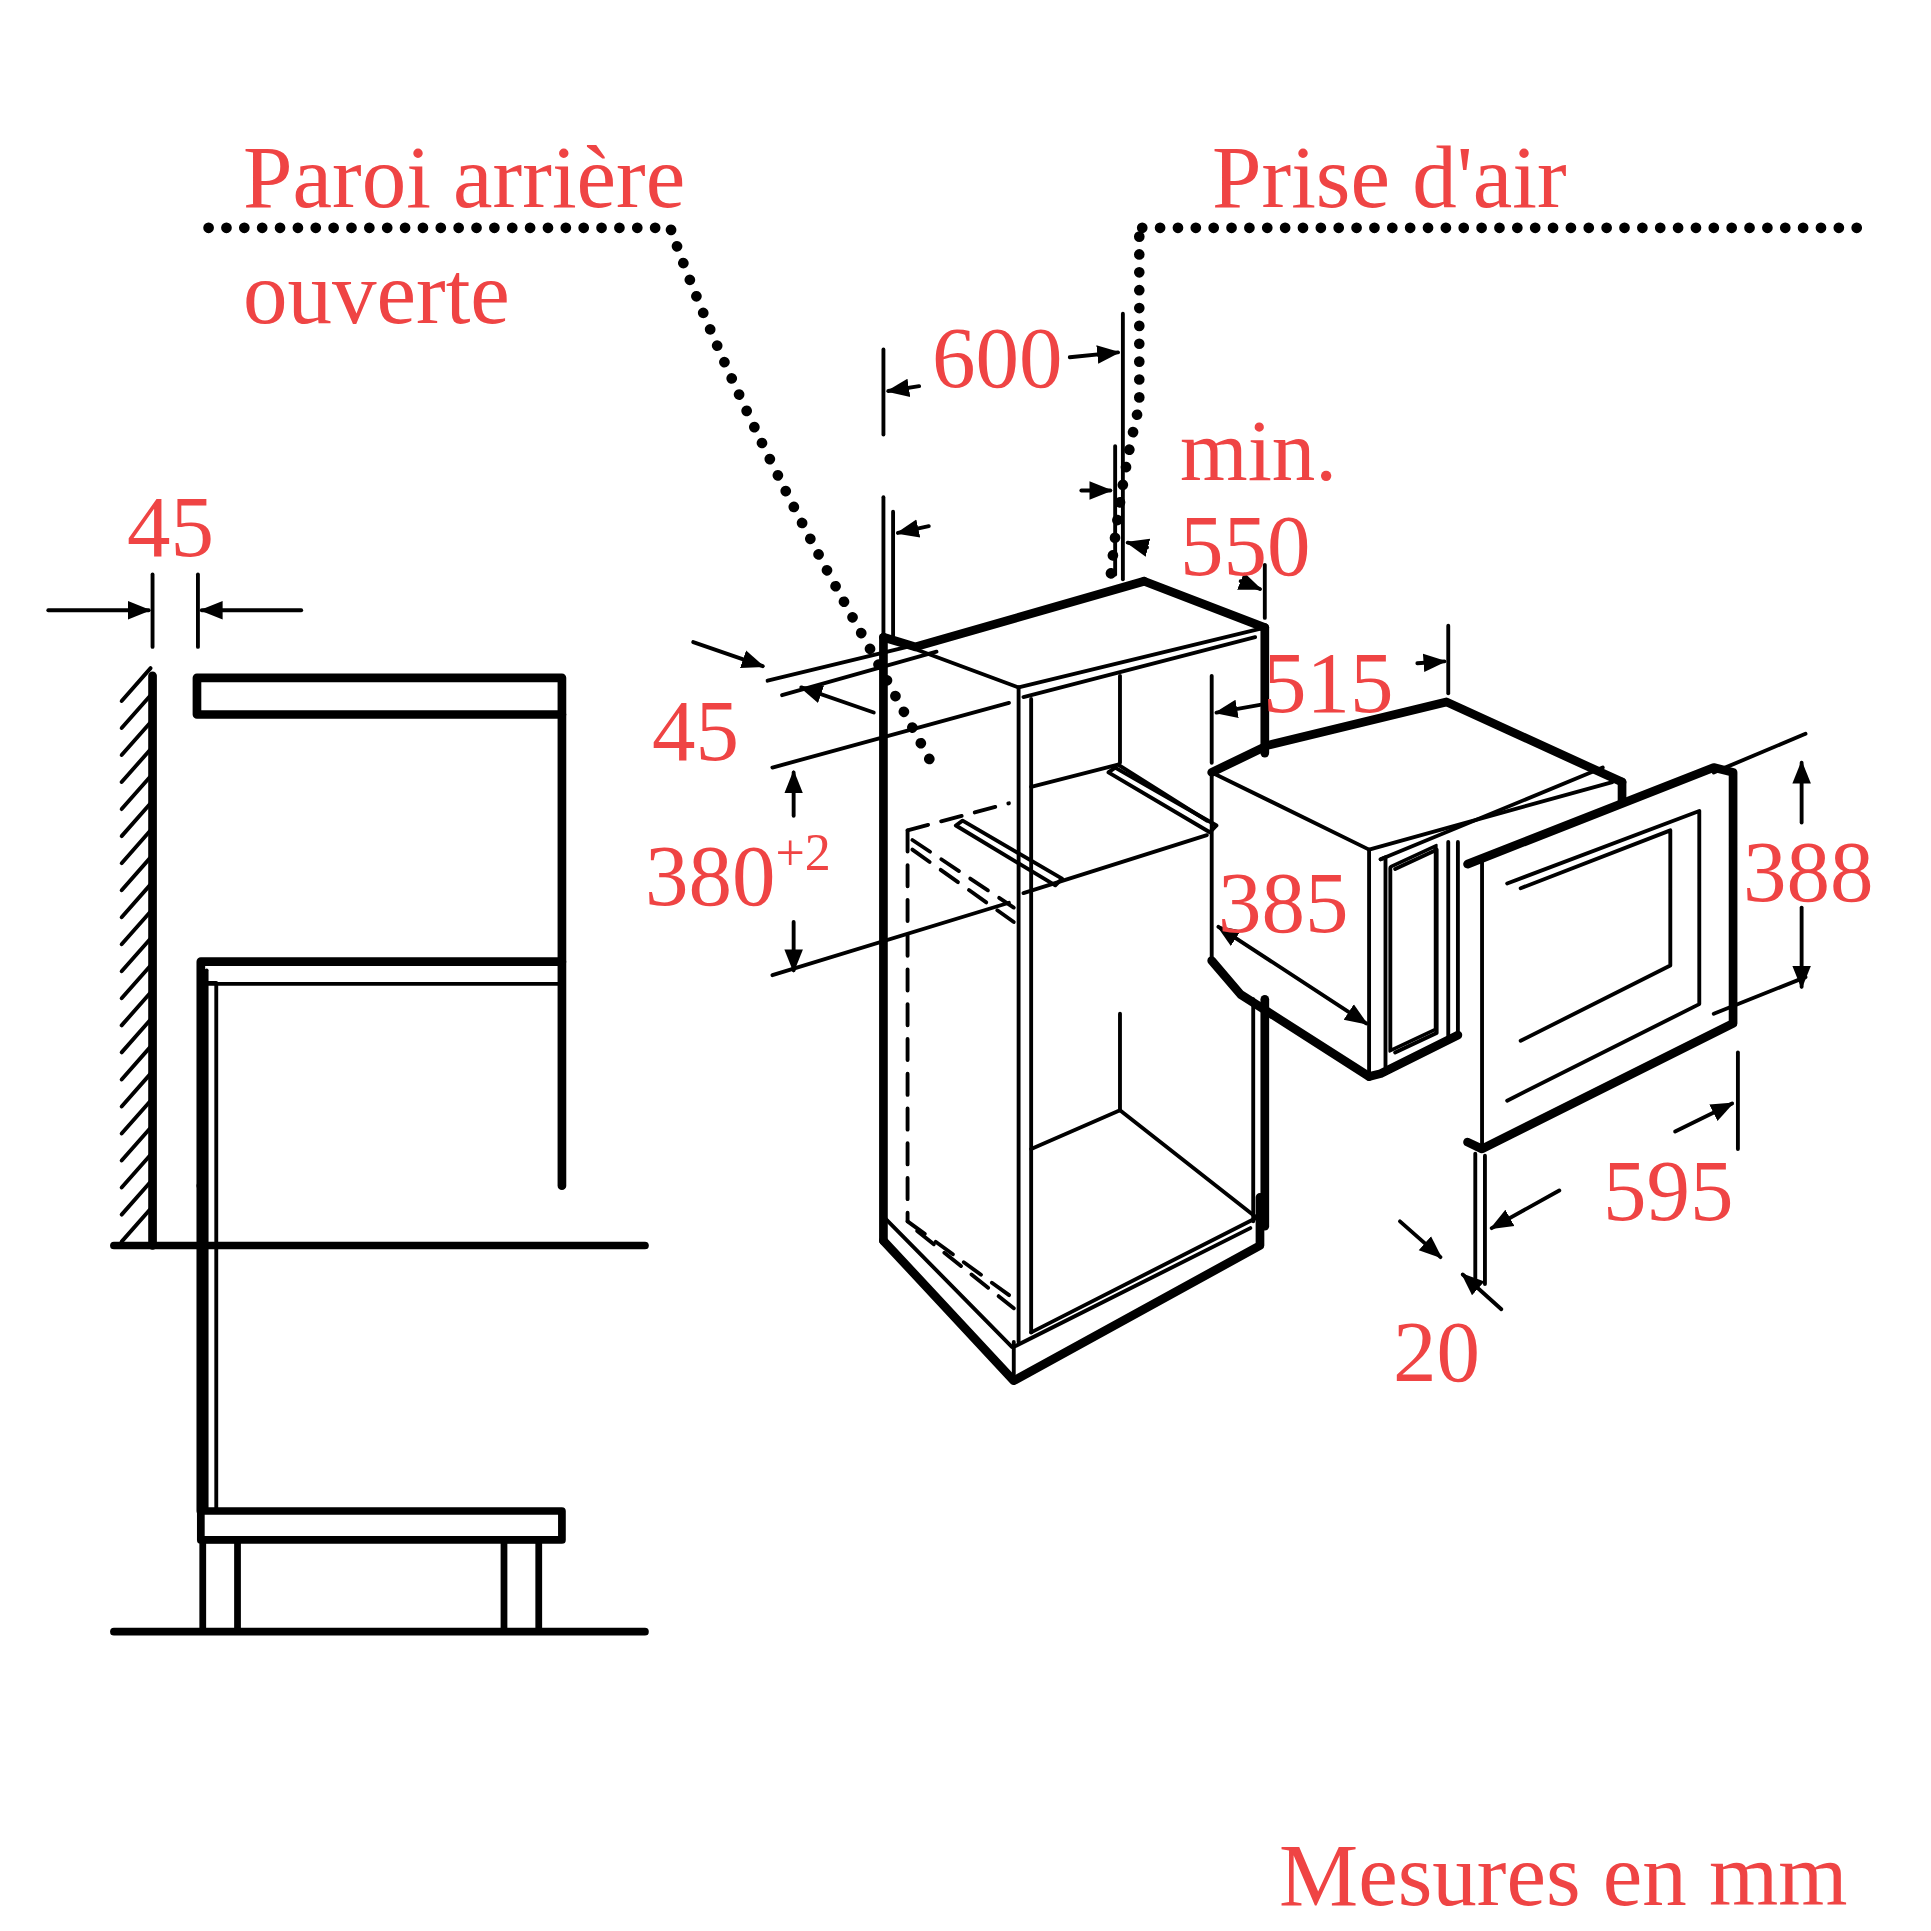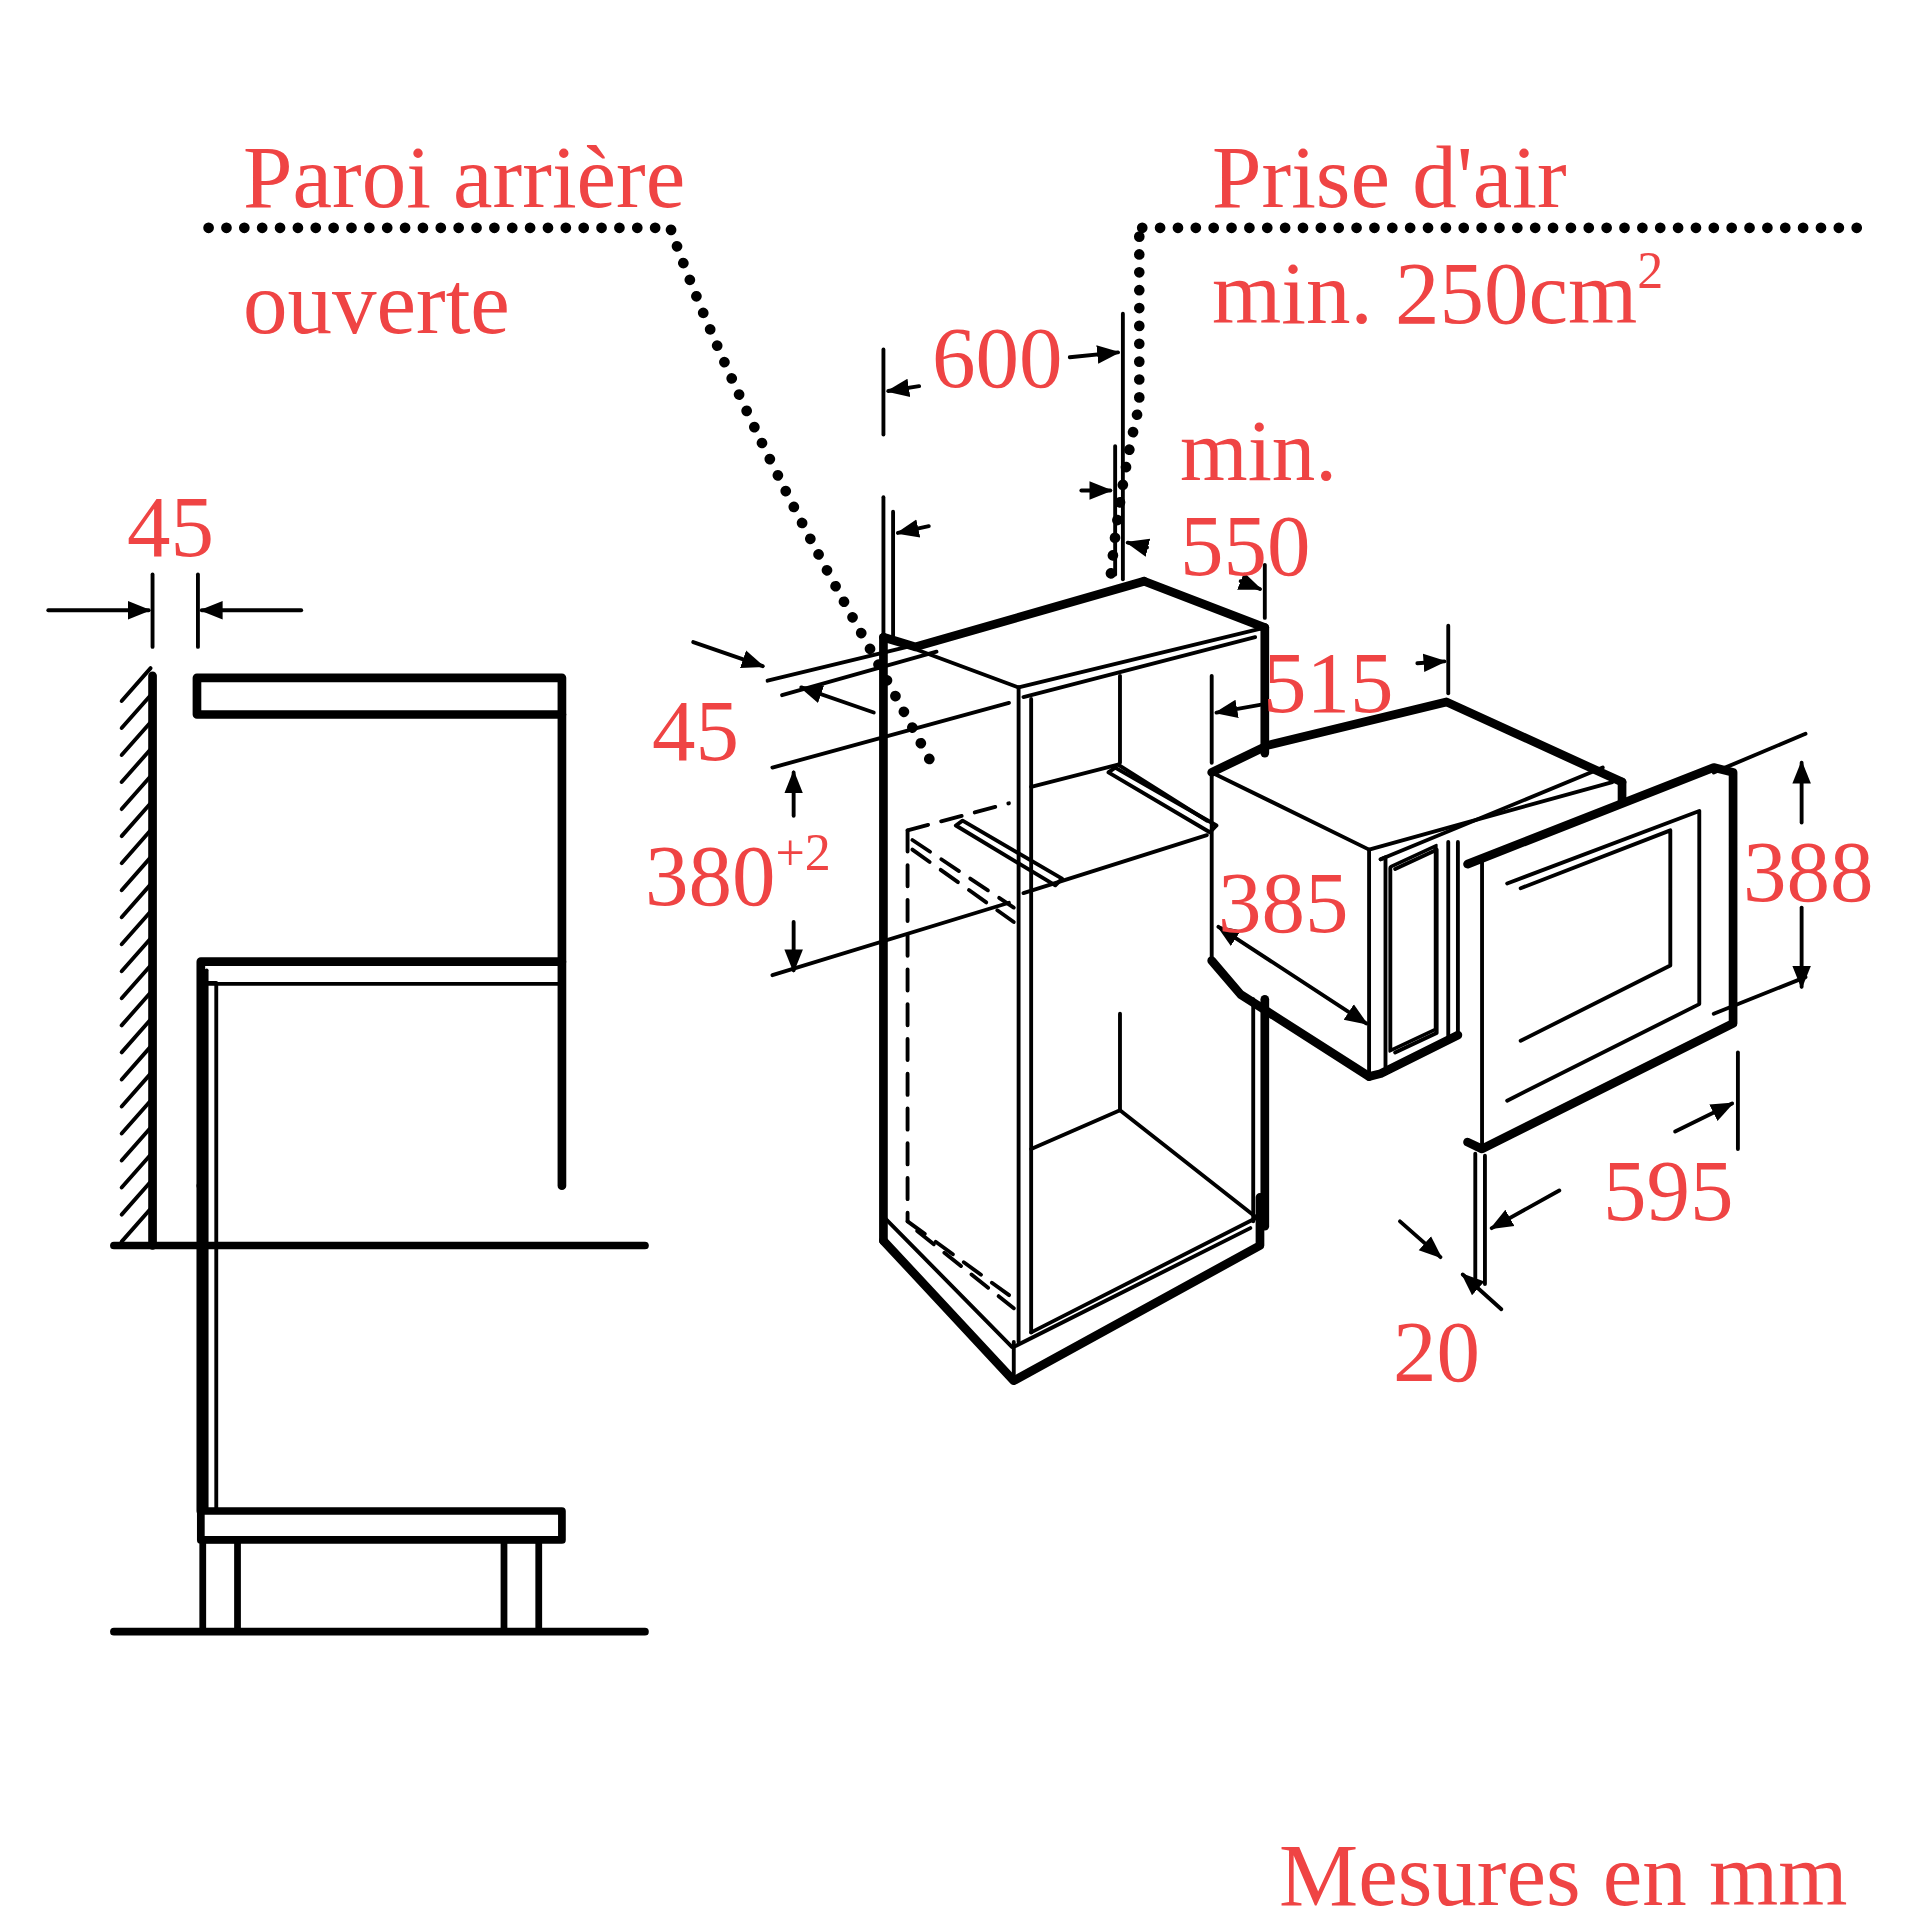--- a/index.html
+++ b/index.html
@@ -191,23 +191,22 @@
     <line x1="1538" y1="1197" x2="1538" y2="1330" stroke-width="4"></line>
     <line x1="1800" y1="1090" x2="1800" y2="1190" stroke-width="4"></line>
     <line x1="1735" y1="1172" x2="1794" y2="1143" stroke-width="4" marker-end="url(#ah)"></line>
     <line x1="1615" y1="1233" x2="1545" y2="1272" stroke-width="4" marker-end="url(#ah)"></line>
     <line x1="1450" y1="1265" x2="1492" y2="1302" stroke-width="4" marker-end="url(#ah)"></line>
     <line x1="1555" y1="1356" x2="1515" y2="1320" stroke-width="4" marker-end="url(#ah)"></line>
   </g>
 </svg>
 
 <div class="lbl big" style="left:243px; top:133px;">Paroi arrière</div>
-<div class="lbl big" style="left:243px; top:259px;">ouverte</div>
+<div class="lbl big" style="left:243px; top:249px;">ouverte</div>
 <div class="lbl big" style="left:1212px; top:133px;">Prise d'air</div>
-<div class="lbl big" style="left:1212px; top:249px;"><span>min. 250cm</span><span class="sup">2</span></div>
 
 <div class="lbl dim" style="left:127px; top:483px;">45</div>
 <div class="lbl dim" style="left:652px; top:687px;">45</div>
 <div class="lbl dim" style="left:932px; top:314px;">600</div>
 <div class="lbl dim" style="left:1180px; top:407px;">min.</div>
 <div class="lbl dim" style="left:1180px; top:485px;margin-top:17px;">550</div>
 <div class="lbl dim" style="left:645px; top:832px;"><span>380</span><span class="sup">+2</span></div>
 <div class="lbl dim" style="left:1263px; top:639px;">515</div>
 <div class="lbl dim" style="left:1218px; top:859px;">385</div>
 <div class="lbl dim" style="left:1743px; top:828px;">388</div>

